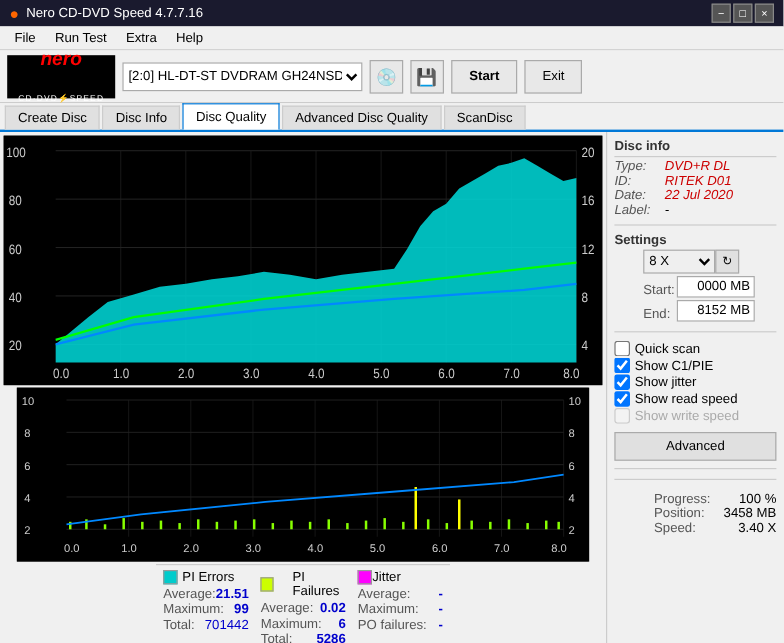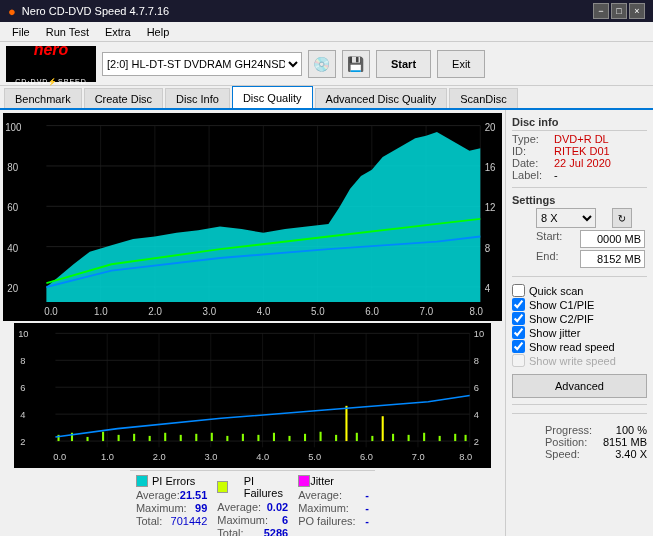--- a/index.html
+++ b/index.html
@@ -29,26 +29,26 @@
     .tabs { display: flex; align-items: flex-end; height: 24px; padding: 0 4px; background: #f0f0f0; border-bottom: 2px solid #0078d7; }
     .tab { padding: 3px 10px; font-size: 11px; cursor: pointer; border: 1px solid #ccc; border-bottom: none; background: #e0e0e0; margin-right: 2px; height: 20px; display: flex; align-items: center; }
     .tab.active { background: white; border-color: #0078d7; color: #000; font-weight: normal; height: 22px; }
     
     
     .main-content { display: flex; height: calc(536px - 22px - 20px - 44px - 24px); }
     
     
     .right-panel { width: 148px; background: #f0f0f0; border-left: 1px solid #ccc; padding: 6px; font-size: 11px; overflow-y: auto; display: flex; flex-direction: column; gap: 4px; }
     .panel-section-title { font-weight: bold; font-size: 11px; color: #333; }
-    .info-row { display: flex; gap: 4px; font-size: 11px; }
+    .info-row { display: flex; gap: 4px; font-size: 11px; font-style: italic; }
     .info-label { color: #555; min-width: 38px; }
     .info-value { color: #cc0000; font-weight: normal; }
     .info-value.black { color: #000; }
     .divider { height: 1px; background: #ccc; margin: 2px 0; }
-    .settings-row { display: flex; align-items: flex-start; gap: 16px; margin: 2px 0; padding-left: 24px; }
+    .settings-row { display: flex; align-items: flex-end; gap: 0; margin: 2px 0; padding-left: 24px; }
     .settings-select { width: 60px; height: 20px; font-size: 11px; border: 1px solid #aaa; }
     .settings-icon { width: 20px; height: 20px; background: #e0e0e0; border: 1px solid #aaa; display: flex; align-items: center; justify-content: center; font-size: 10px; cursor: pointer; }
     .input-field { width: 65px; height: 18px; border: 1px solid #aaa; font-size: 11px; padding: 1px 3px; text-align: right; background: white; }
     .checkbox-row { display: flex; align-items: center; gap: 4px; margin: 1px 0; font-size: 11px; }
     .checkbox-row input[type=checkbox] { width: 13px; height: 13px; }
     .advanced-btn { width: 100%; height: 24px; background: #e0e0e0; border: 1px solid #aaa; font-size: 11px; cursor: pointer; margin-top: 2px; }
     .quality-row { display: flex; justify-content: space-between; align-items: center; margin-top: 4px; }
     .quality-label { font-size: 11px; color: #333; }
     .quality-value { color: #000; font-weight: bold; font-size: 13px; }
     .progress-section { margin-top: 4px; }
@@ -86,21 +86,20 @@
   <select class="drive-select">
     <option>[2:0]  HL-DT-ST DVDRAM GH24NSD0 LH00</option>
   </select>
   <div class="toolbar-icon-btn">💿</div>
   <div class="toolbar-icon-btn">💾</div>
   <button class="start-btn">Start</button>
   <button class="exit-btn">Exit</button>
 </div>
 
 <div class="tabs">
-  <div class="tab">Benchmark</div>
   <div class="tab">Create Disc</div>
   <div class="tab">Disc Info</div>
   <div class="tab active">Disc Quality</div>
   <div class="tab">Advanced Disc Quality</div>
   <div class="tab">ScanDisc</div>
 </div>
 
 <div class="main-content">
 
   <div style="flex:1; display:flex; flex-direction:column; overflow:hidden;align-items:center;">
@@ -342,24 +341,20 @@
       <div class="checkbox-row">
         <input type="checkbox" style="">
         <span>Quick scan</span>
       </div>
       <div class="checkbox-row">
         <input type="checkbox" checked="" style="">
         <span>Show C1/PIE</span>
       </div>
       <div class="checkbox-row">
         <input type="checkbox" checked="" style="">
-        <span>Show C2/PIF</span>
-      </div>
-      <div class="checkbox-row">
-        <input type="checkbox" checked="" style="">
         <span>Show jitter</span>
       </div>
       <div class="checkbox-row">
         <input type="checkbox" checked="" style="">
         <span>Show read speed</span>
       </div>
       <div class="checkbox-row">
         <input type="checkbox" disabled="" style="">
         <span style="color:#aaa;">Show write speed</span>
       </div>
@@ -372,21 +367,21 @@
 
     <div class="divider"></div>
 
     <div class="progress-section">
       <div class="progress-row">
         <span class="progress-label">Progress:</span>
         <span class="progress-value">100 %</span>
       </div>
       <div class="progress-row">
         <span class="progress-label">Position:</span>
-        <span class="progress-value">8151 MB</span>
+        <span class="progress-value">3458 MB</span>
       </div>
       <div class="progress-row">
         <span class="progress-label">Speed:</span>
         <span class="progress-value">3.40 X</span>
       </div>
     </div>
   </div>
 </div>
 
 </body></html>

